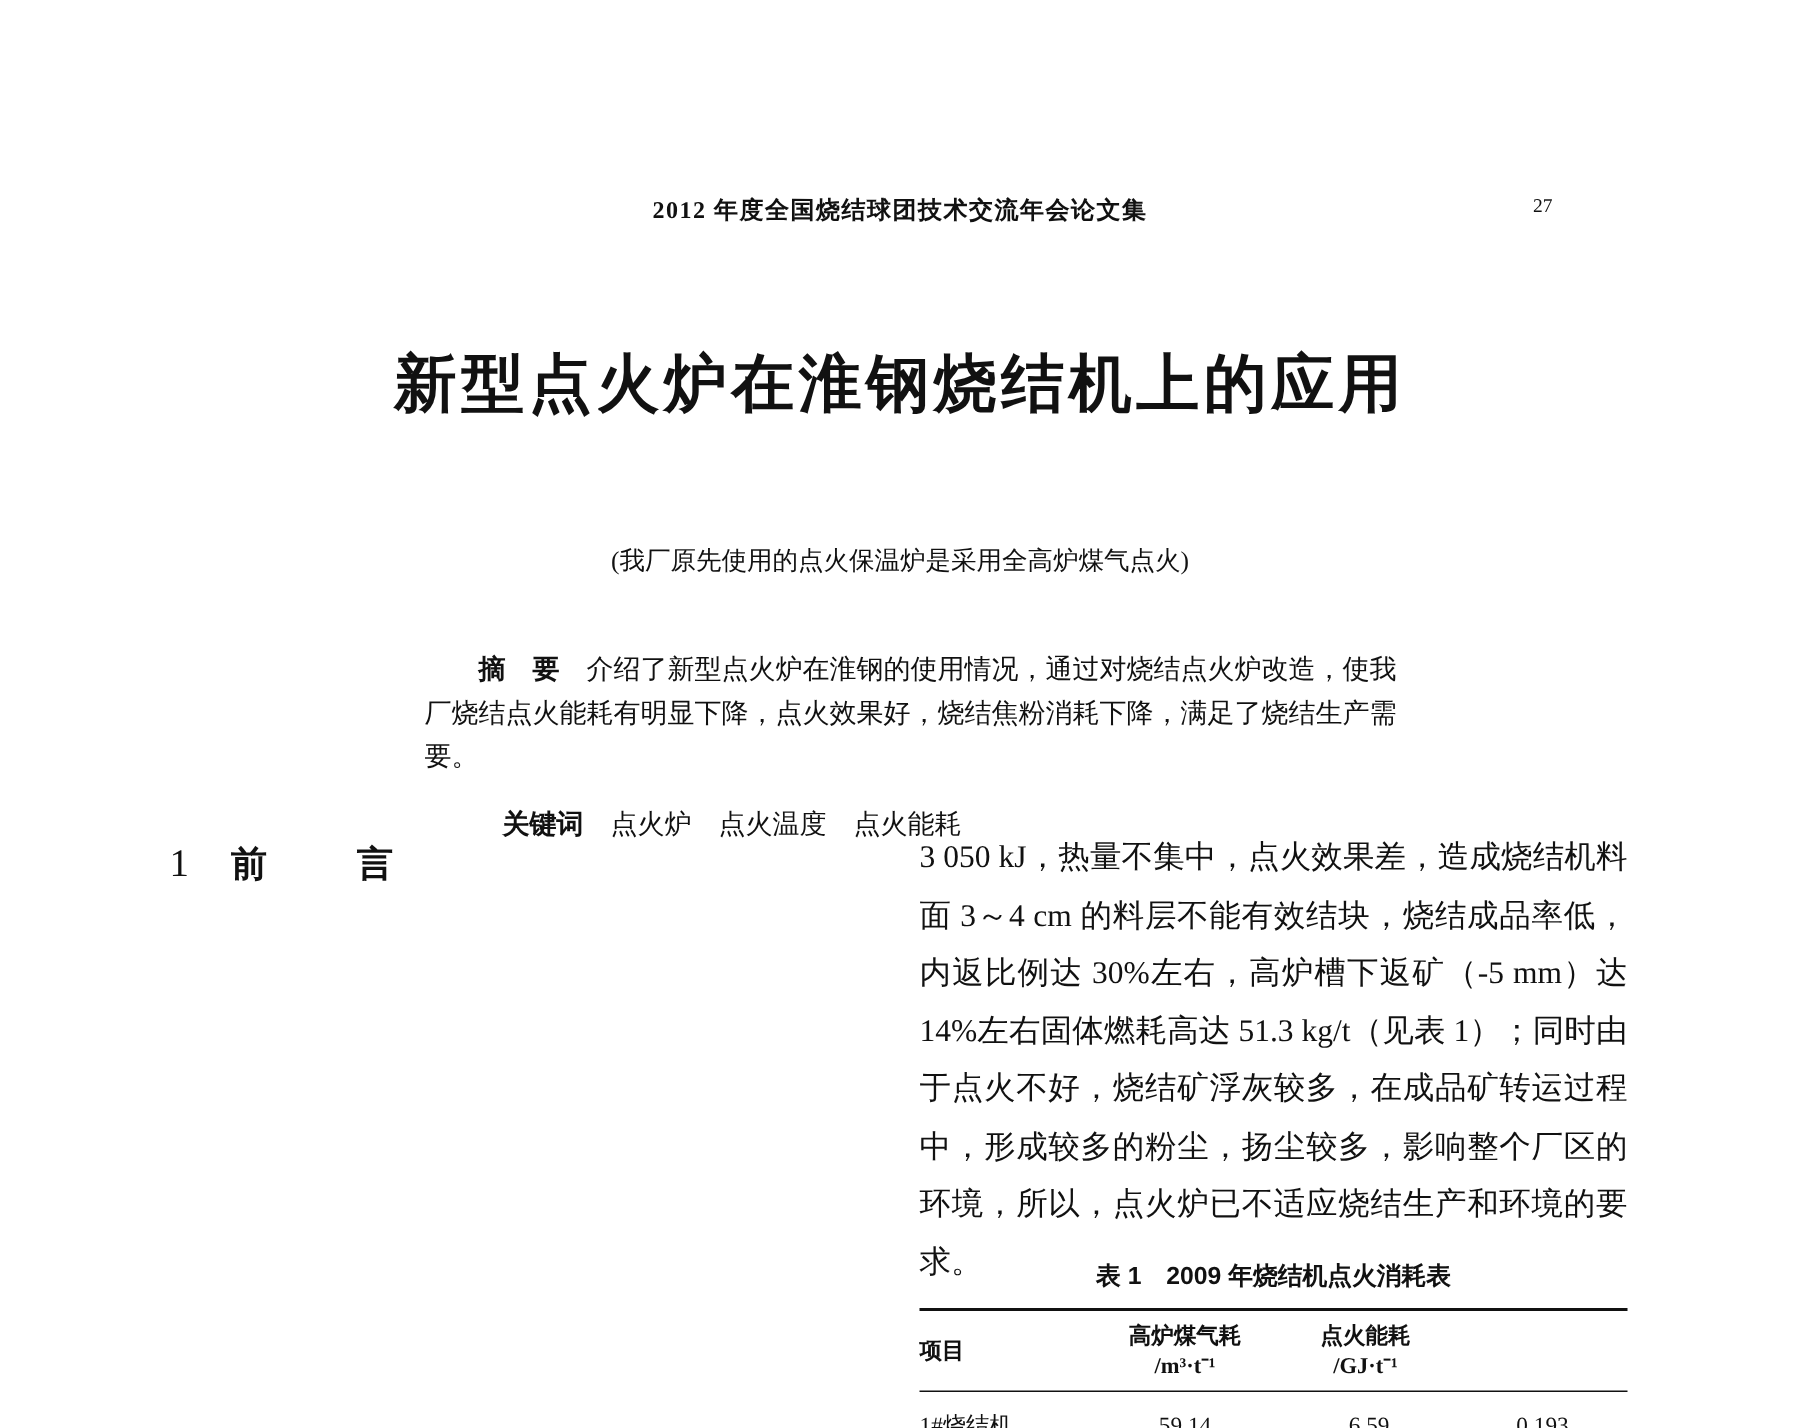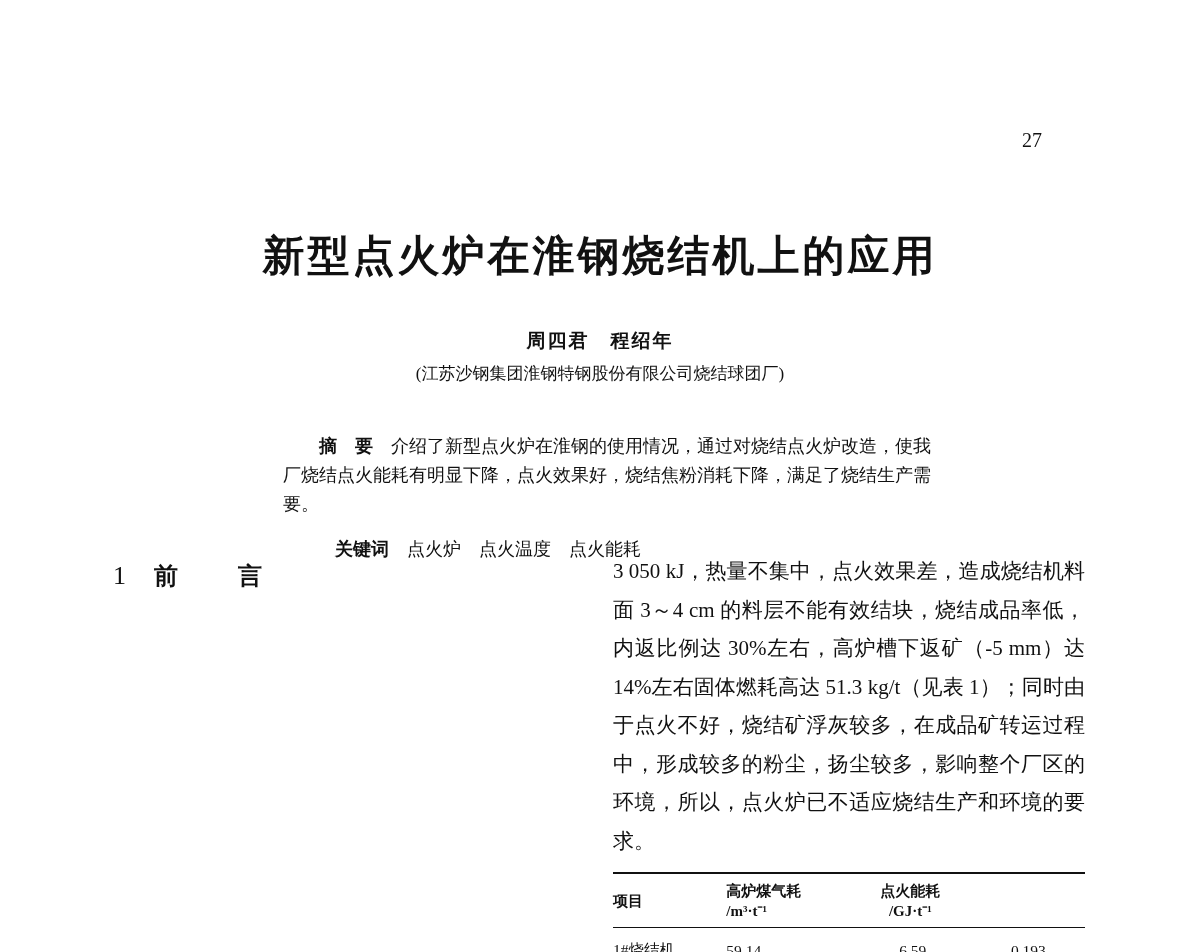--- a/index.html
+++ b/index.html
@@ -13,21 +13,21 @@
     color:#111;
   }
   
   .running-head {
     position:absolute; top:130px; left:0; width:1200px;
     text-align:center; font-size:16px; font-weight:bold;
     letter-spacing:1px;
   }
   .page-num {
     position:absolute; top:129px; left:1022px;
-    font-size:20px;
+    font-size:13px;
     text-align:right;
   }
   
   .paper-title {
     position:absolute; top:228px; left:0; width:1200px;
     text-align:center; font-size:42px; font-weight:bold;
     letter-spacing:3px;
     font-family:"Liberation Sans", sans-serif;
   }
   .authors {
@@ -83,52 +83,53 @@
     border-bottom:1.5px solid #111;
     padding:7px 0 6px 0;
     font-weight:bold;
   }
   .tbl-row {
     display:flex; align-items:center;
     padding:12px 0;
     font-size:15.5px;
   }
   .c0 { width:24%; }
-  .c1 { width:27%; text-align:left; }
+  .c1 { width:27%; text-align:center; }
   .c2 { width:25%; text-align:center; }
   .c3 { width:24%; text-align:center; }
   .hcell div { line-height:20px; }
 </style>
 </head>
 <body>
 
 <div class="page">
 
+  <div class="running-head">2012 年度全国烧结球团技术交流年会论文集</div>
   <div class="page-num">27</div>
 
   <h1 class="paper-title" style="margin:0;">新型点火炉在淮钢烧结机上的应用</h1>
-  <div class="authors">周四君　程绍年</div>
-  <div class="affiliation">(江苏沙钢集团淮钢特钢股份有限公司烧结球团厂)</div>
+  <div class="affiliation">(我厂原先使用的点火保温炉是采用全高炉煤气点火)</div>
 
   <div class="abstract">
     <p class="para"><span class="blabel">摘　要</span>　<span>介绍了新型点火炉在淮钢的使用情况，通过对烧结点火炉改造，使我厂烧结点火能耗有明显下降，点火效果好，烧结焦粉消耗下降，满足了烧结生产需要。</span></p>
     <p class="kw"><span class="blabel">关键词</span>　<span>点火炉　点火温度　点火能耗</span></p>
   </div>
 
   <div class="col-left">
     <div class="sec-heading">
       <span class="num">1</span>
       <span class="txt">前　言</span>
     </div>
   </div>
 
   <div class="col-right">
     <p class="body-para">3 050 kJ，热量不集中，点火效果差，造成烧结机料面 3～4 cm 的料层不能有效结块，烧结成品率低，内返比例达 30%左右，高炉槽下返矿（-5 mm）达 14%左右固体燃耗高达 51.3 kg/t（见表 1）；同时由于点火不好，烧结矿浮灰较多，在成品矿转运过程中，形成较多的粉尘，扬尘较多，影响整个厂区的环境，所以，点火炉已不适应烧结生产和环境的要求。</p>
   </div>
 
+  <div class="tbl-caption">表 1　2009 年烧结机点火消耗表</div>
 
   <div class="tbl">
     <div class="tbl-head">
       <div class="c0 hcell">
         <div>项目</div>
       </div>
       <div class="c1 hcell">
         <div>高炉煤气耗</div>
         <div>/m³·t⁻¹</div>
       </div>

